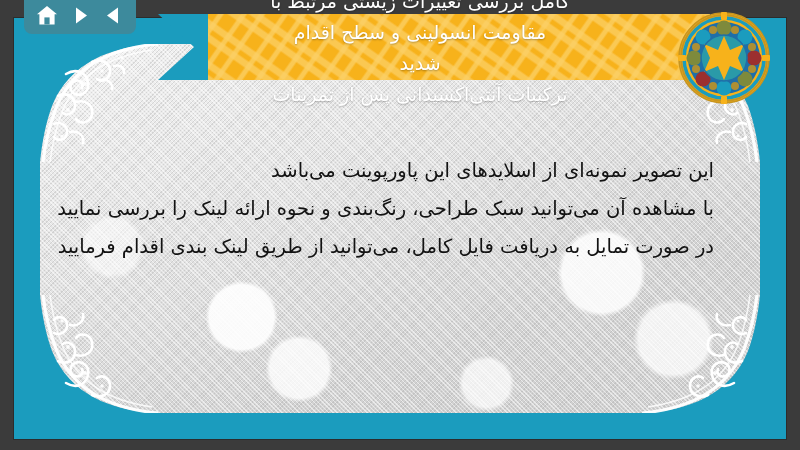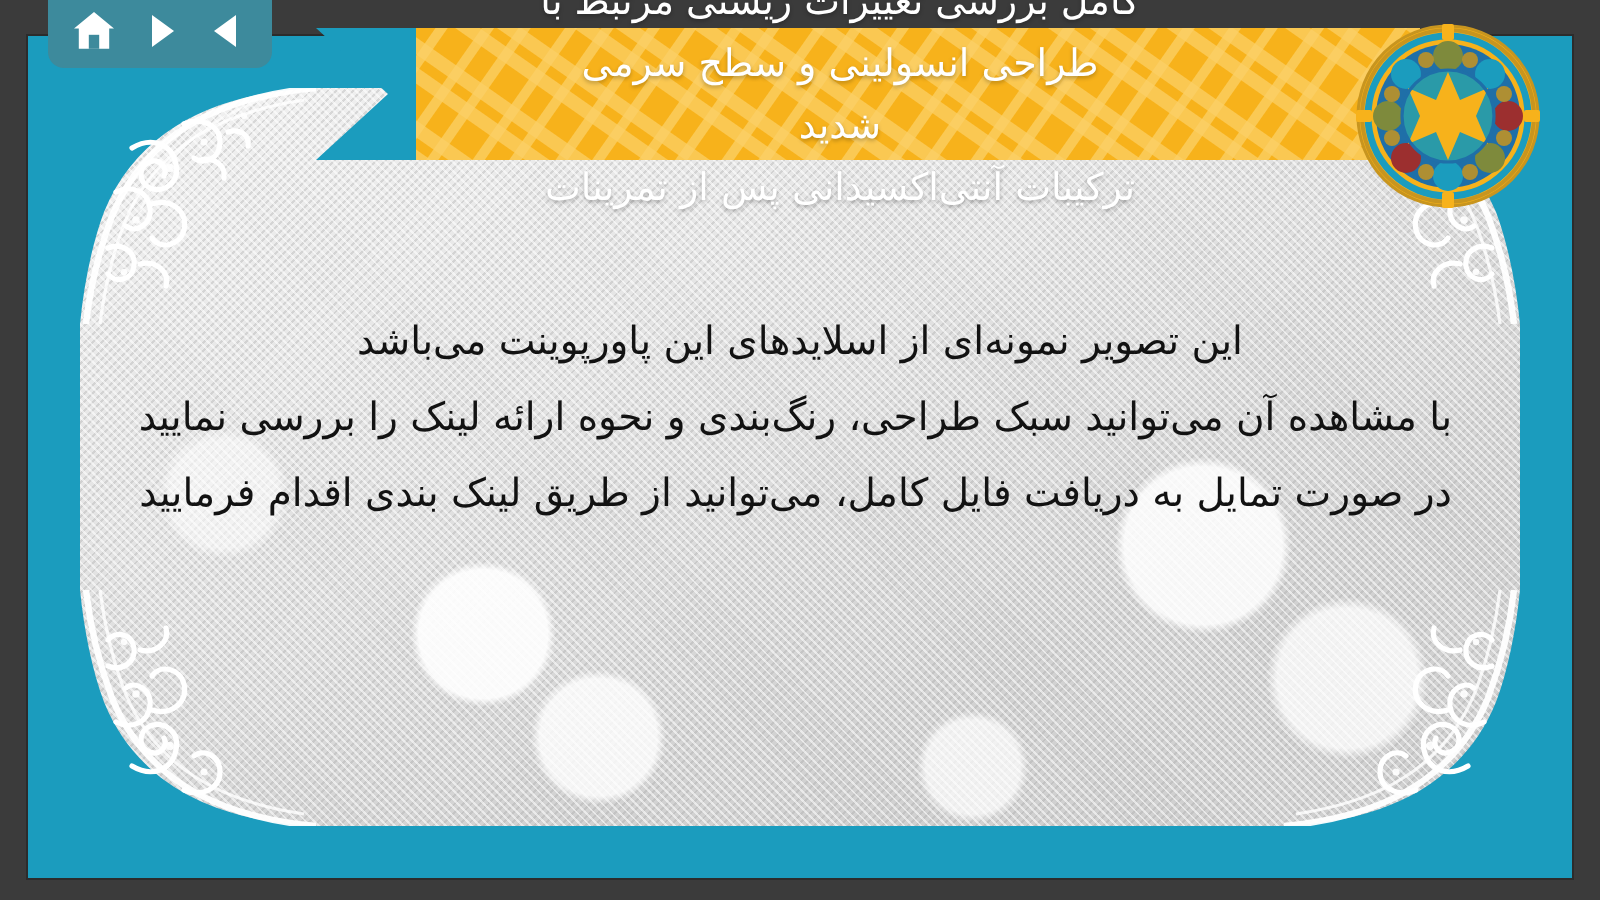--- a/index.html
+++ b/index.html
@@ -91,22 +91,22 @@
   .corner.tr { right: 0; top: 0; transform: scaleX(-1); }
   .corner.bl { left: 0; bottom: 0; transform: scaleY(-1); }
   .corner.br { right: 0; bottom: 0; transform: scale(-1,-1); }
 
   
   #body-text {
     position: absolute;
     left: 0;
     right: 0;
     top: 108px;
-    padding: 0 34px;
-    text-align: center;
+    padding: 0 46px;
+    text-align: right;
     direction: rtl;
     z-index: 30;
   }
   #body-text p {
     font-family: "DejaVu Sans", "Liberation Sans", sans-serif;
     font-size: 19.5px;
     line-height: 38px;
     color: #121212;
     white-space: nowrap;
   }
@@ -270,21 +270,21 @@
           <path d="M9,0 v34 M24,0 v34" stroke="#fdd878" stroke-width="5" opacity=".75"></path>
         </pattern>
       </defs>
       <rect x="58" y="0" width="502" height="66" fill="url(#weave)"></rect>
       <rect x="58" y="0" width="502" height="66" fill="#f7b21b" opacity=".18"></rect>
       <polygon points="58,0 58,66 8,66 44,33 8,0" fill="#1b9cbe"></polygon>
       <polygon points="58,0 58,66 46,66 46,0" fill="#1b9cbe"></polygon>
     </svg>
     <div id="title-text">
       <div>کامل بررسی تغییرات زیستی مرتبط با</div>
-      <div>طراحی انسولینی و سطح سرمی</div>
+      <div>مقاومت انسولینی و سطح اقدام</div>
       <div>شدید</div>
       <div>ترکیبات آنتی‌اکسیدانی پس از تمرینات</div>
     </div>
   </div>
 
   <div id="medallion">
     <svg viewBox="0 0 92 92" width="92" height="92" aria-hidden="true">
       <circle cx="46" cy="46" r="45" fill="#f7b21b"></circle>
       <circle cx="46" cy="46" r="43" fill="none" stroke="#c8951f" stroke-width="2"></circle>
       <circle cx="46" cy="46" r="40" fill="none" stroke="#1b9cbe" stroke-width="3.5"></circle>

